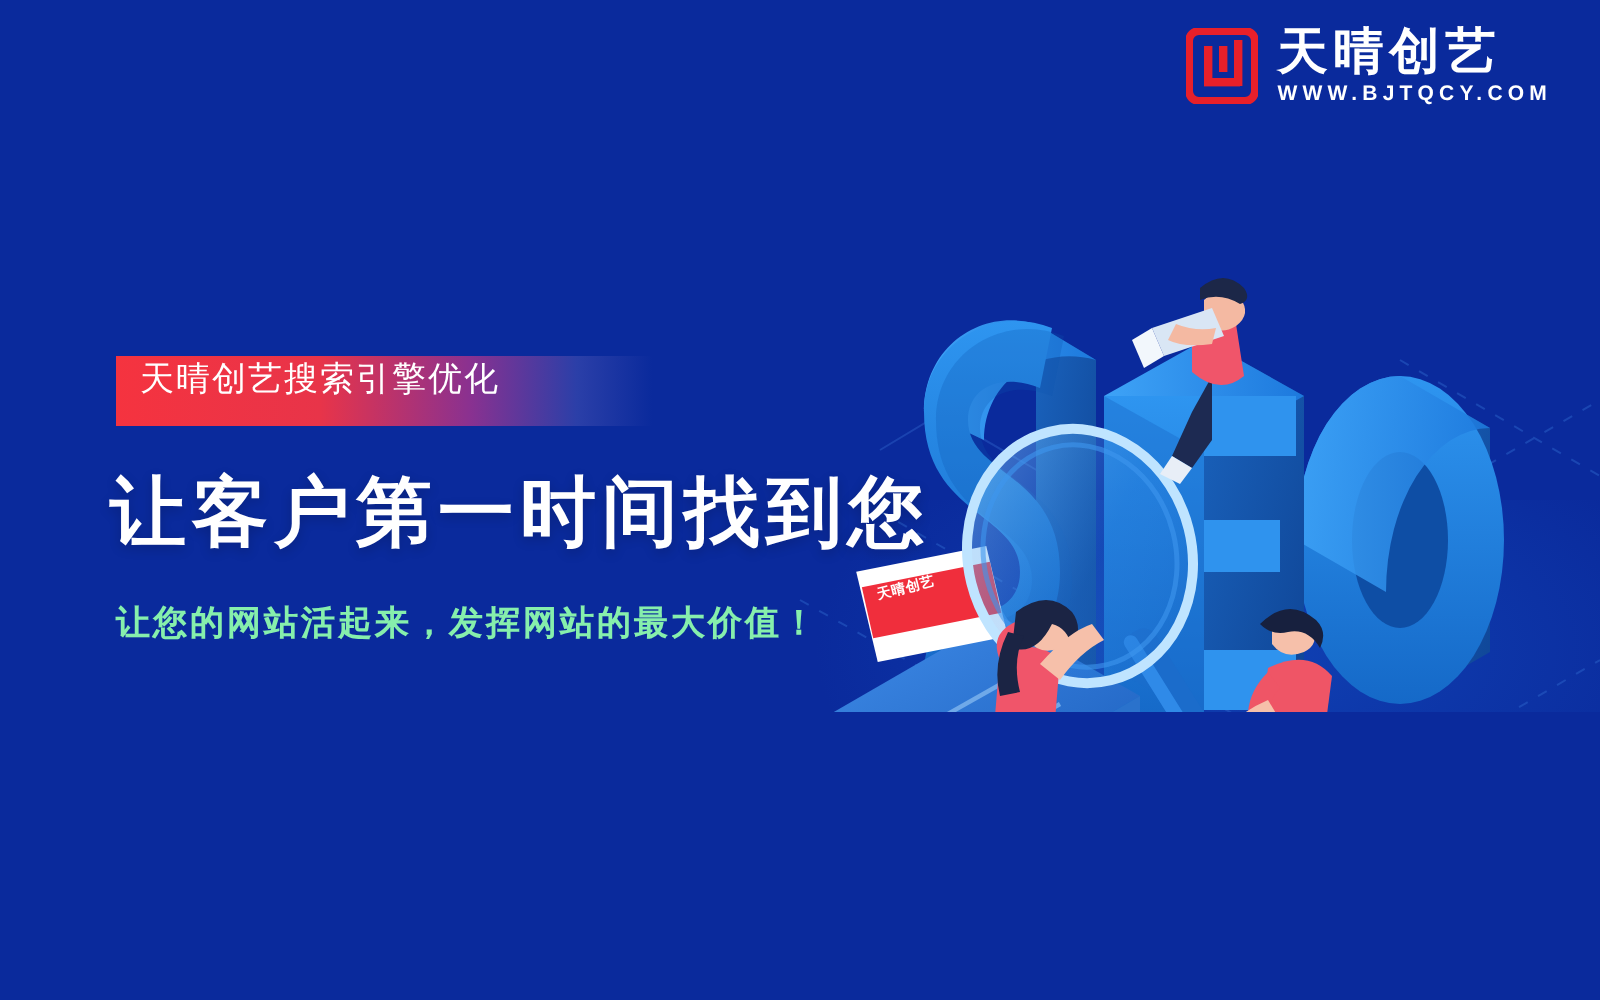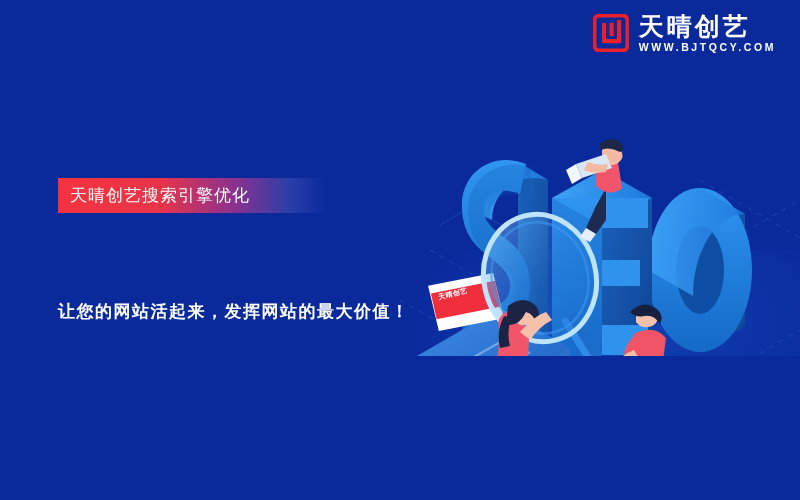--- a/index.html
+++ b/index.html
@@ -42,35 +42,35 @@
   .logo-url {
     color:#ffffff; font-size:10.5px; font-weight:bold;
     letter-spacing:2.6px; line-height:1; white-space:nowrap;
   }
 
   
   .label-bar {
     position:absolute; left:58px; top:178px;
     width:268px; height:35px;
     background:linear-gradient(90deg, #f5333f 0%, #e83449 38%, #8a3190 66%, #2b3fa8 86%, rgba(10,42,156,0) 100%);
-    display:flex; align-items:center;
+    display:flex; align-items:flex-start;
   }
   .label-bar span {
     color:#ffffff; font-size:17px; font-weight:normal;
     letter-spacing:1px; padding-left:12px; white-space:nowrap;
   }
   .headline {
     position:absolute; left:55px; top:236px;
     color:#ffffff; font-size:38px; font-weight:bold;
     letter-spacing:3px; line-height:1.15; white-space:nowrap;
     text-shadow:0 2px 6px rgba(0,0,0,0.18);
   }
   .subhead {
     position:absolute; left:58px; top:300px;
-    color:#ffffff; font-size:17px; font-weight:bold;
+    color:#86efac; font-size:17px; font-weight:bold;
     letter-spacing:1.5px; white-space:nowrap;
   }
 
   
   .illus { position:absolute; left:400px; top:110px; width:400px; height:320px; }
   .illus svg { display:block; width:400px; height:320px; overflow:visible; }
 
   
   .card-label {
     position:absolute; left:433px; top:289px;
@@ -114,20 +114,21 @@
     <div class="logo-text-col">
       <div class="logo-cn">天晴创艺</div>
       <div class="logo-url">WWW.BJTQCY.COM</div>
     </div>
   </div>
 
   <div class="label-bar">
     <span>天晴创艺搜索引擎优化</span>
   </div>
 
+  <div class="headline">让客户第一时间找到您</div>
 
   <div class="subhead">让您的网站活起来，发挥网站的最大价值！</div>
 
   <div class="illus">
     <svg viewBox="0 0 400 320">
       <defs>
         <linearGradient id="gFront" x1="0" y1="0" x2="0" y2="1">
           <stop offset="0%" stop-color="#2e95f0"></stop>
           <stop offset="100%" stop-color="#1569c8"></stop>
         </linearGradient>

